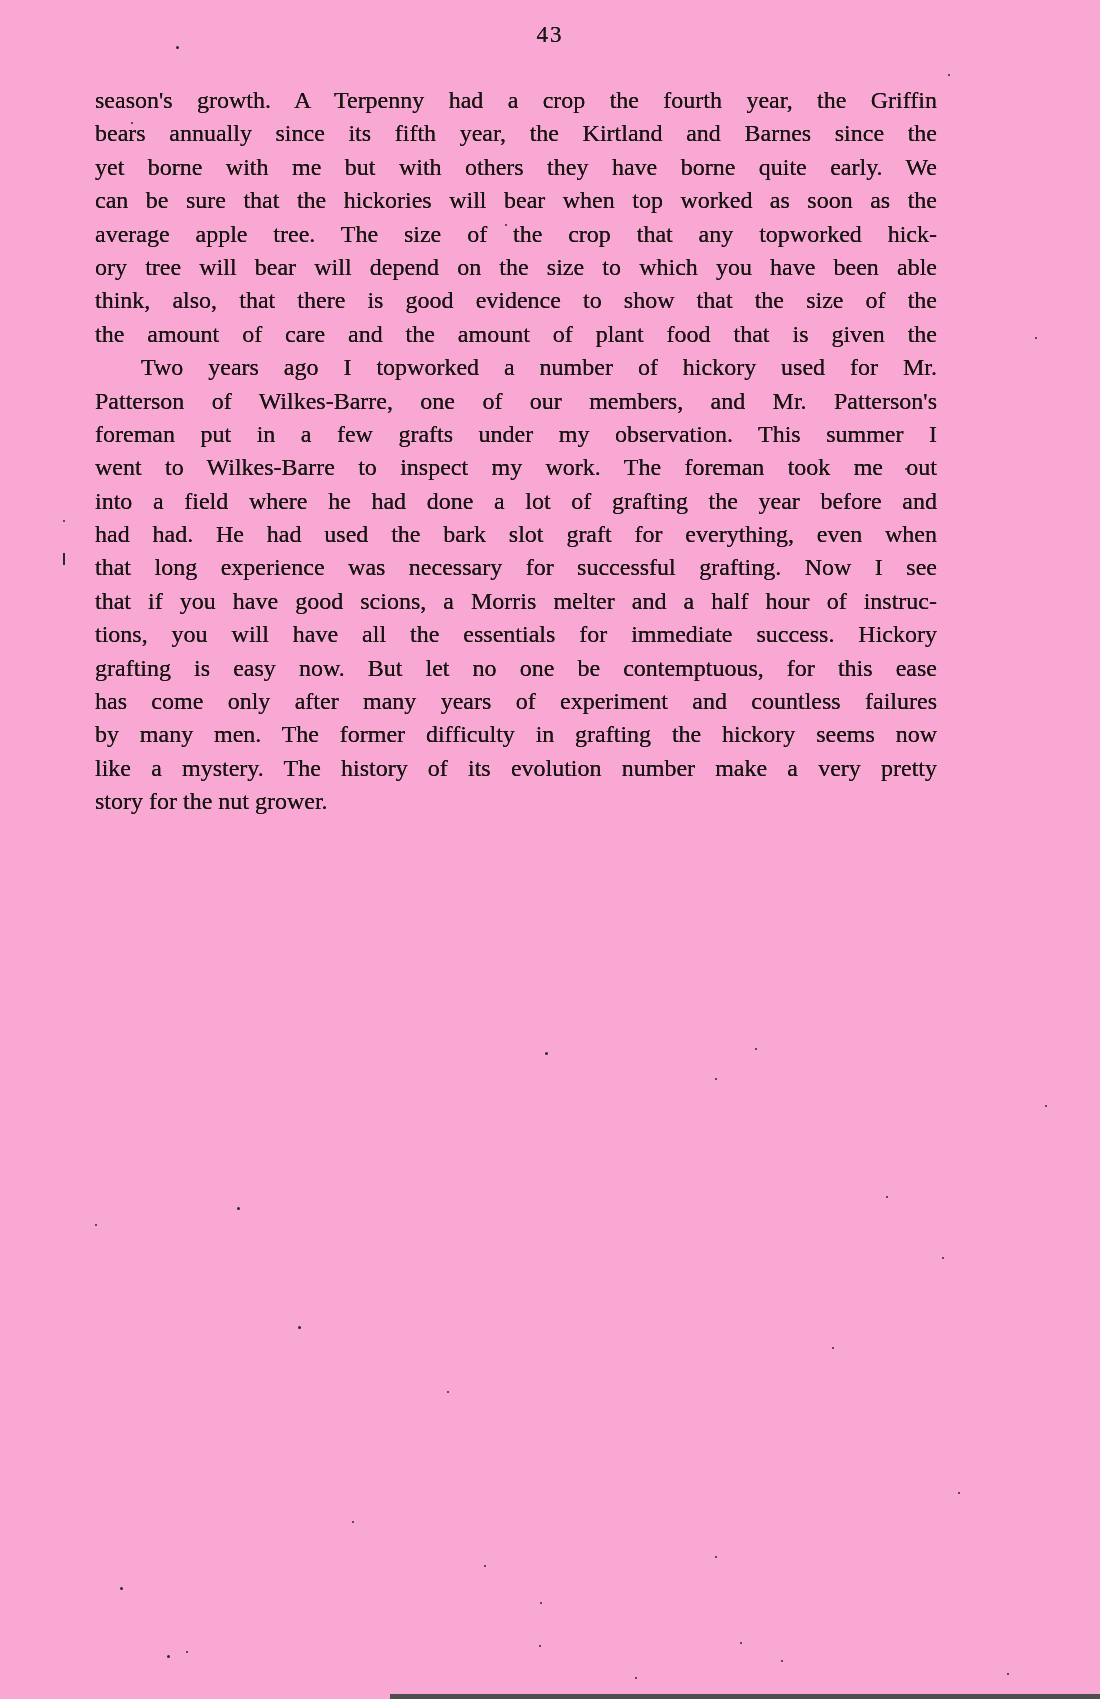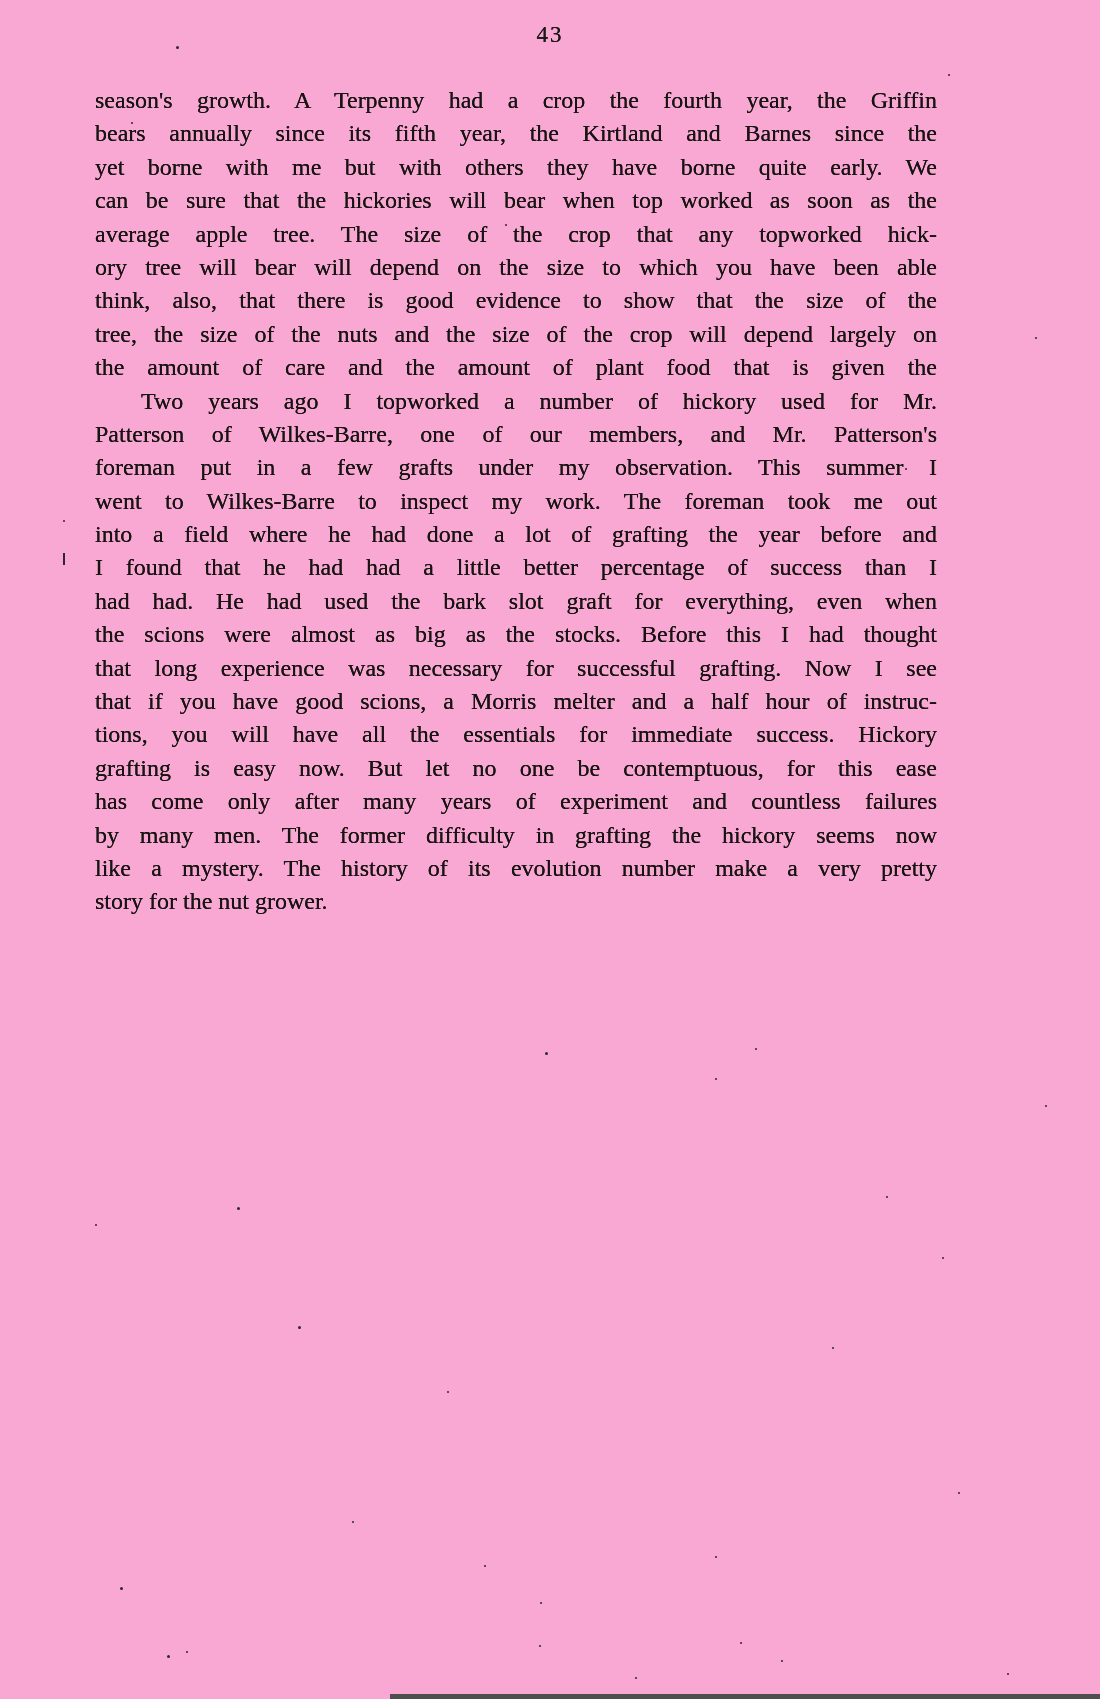--- a/index.html
+++ b/index.html
@@ -74,30 +74,27 @@
   <div class="page-number">43</div>
 
   <div class="text-block">
       <div class="line">season's growth.  A Terpenny had a crop the fourth year, the Griffin</div>
       <div class="line">bears annually since its fifth year, the Kirtland and Barnes since the</div>
       <div class="line">yet borne with me but with others they have borne quite early.  We</div>
       <div class="line">can be sure that the hickories will bear when top worked as soon as the</div>
       <div class="line">average apple tree.  The size of the crop that any topworked hick-</div>
       <div class="line">ory tree will bear will depend on the size to which you have been able</div>
       <div class="line">think, also, that there is good evidence to show that the size of the</div>
-      <div class="line">tree, the size of the nuts and the size of the crop will depend largely on</div>
       <div class="line">the amount of care and the amount of plant food that is given the</div>
       <div class="line indent">Two years ago I topworked a number of hickory used for Mr.</div>
       <div class="line">Patterson of Wilkes-Barre, one of our members, and Mr. Patterson's</div>
       <div class="line">foreman put in a few grafts under my observation.  This summer I</div>
       <div class="line">went to Wilkes-Barre to inspect my work.  The foreman took me out</div>
       <div class="line">into a field where he had done a lot of grafting the year before and</div>
-      <div class="line">I found that he had had a little better percentage of success than I</div>
       <div class="line">had had.  He had used the bark slot graft for everything, even when</div>
-      <div class="line">the scions were almost as big as the stocks.  Before this I had thought</div>
       <div class="line">that long experience was necessary for successful grafting. Now I see</div>
       <div class="line">that if you have good scions, a Morris melter and a half hour of instruc-</div>
       <div class="line">tions, you will have all the essentials for immediate success.  Hickory</div>
       <div class="line">grafting is easy now.  But let no one be contemptuous, for this ease</div>
       <div class="line">has come only after many years of experiment and countless failures</div>
       <div class="line">by many men.  The former difficulty in grafting the hickory seems now</div>
       <div class="line">like a mystery.  The history of its evolution number make a very pretty</div>
       <div class="line last">story for the nut grower.</div>
     </div>
 

